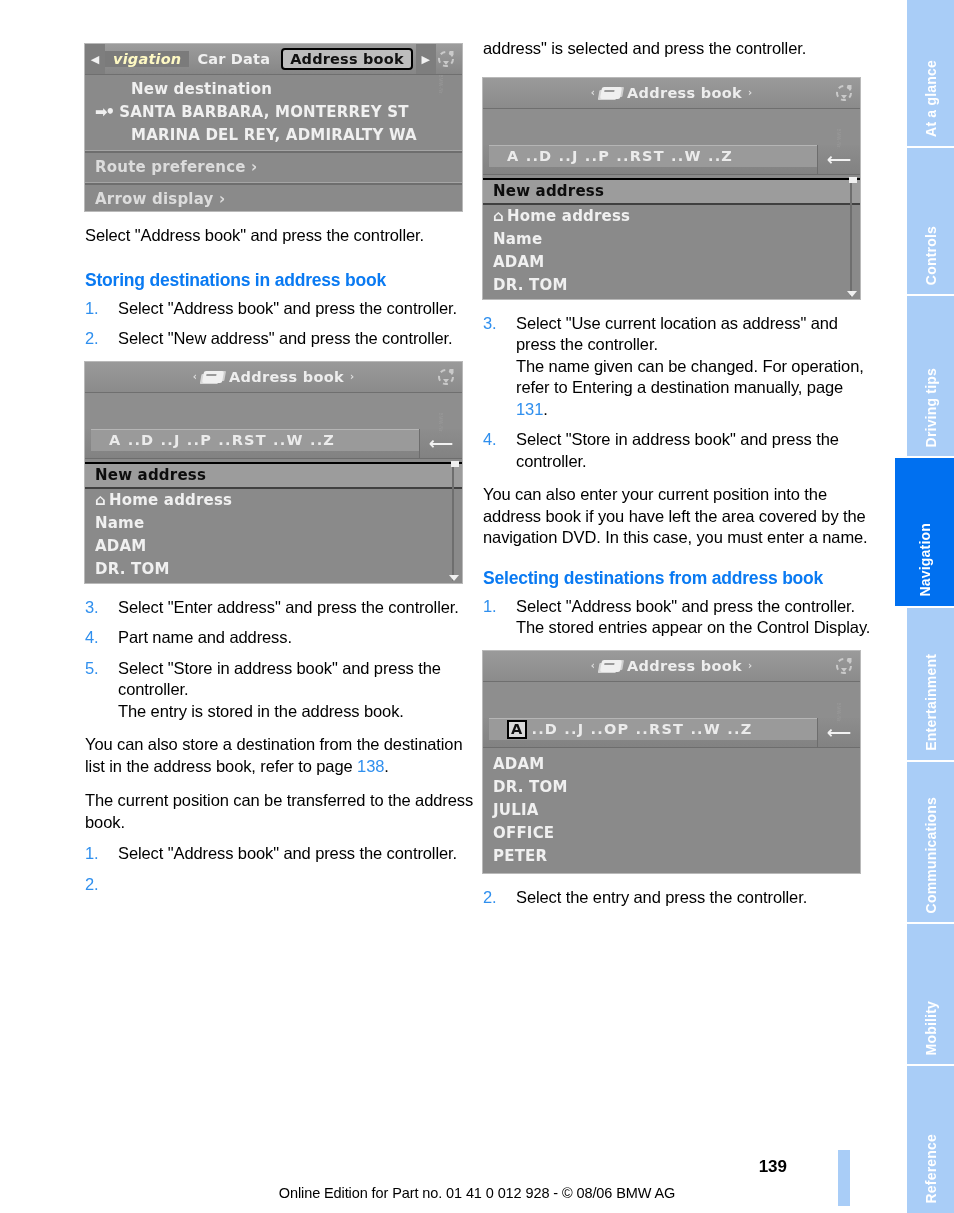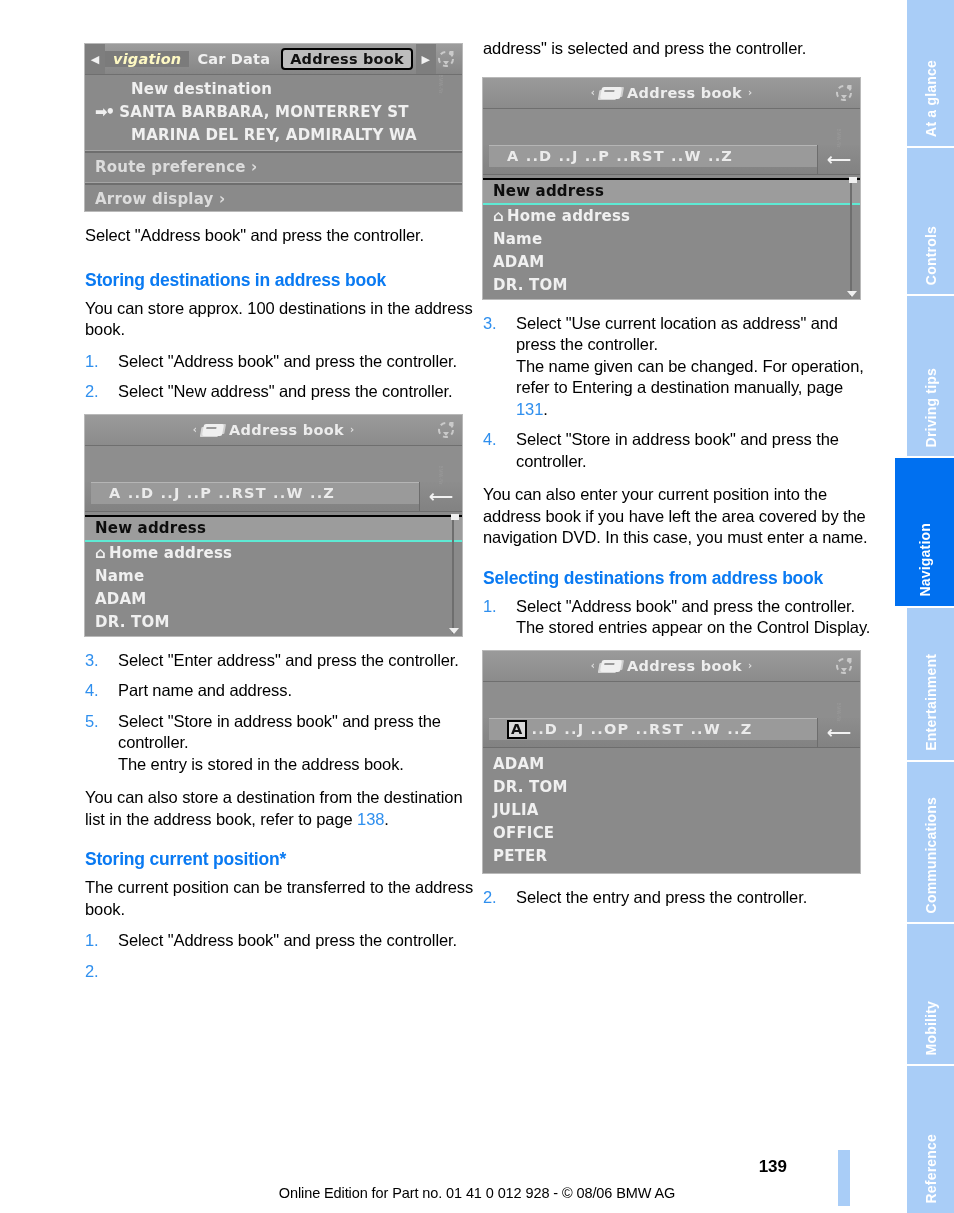--- a/index.html
+++ b/index.html
@@ -236,21 +236,21 @@
     padding: 0 10px;
     white-space: nowrap;
     font-weight: 500;
     letter-spacing: 0.2px;
   }
   .li.bold { font-weight: bold; }
   .li.sel {
     background: #9c9c9c;
     color: #0d0d0d;
     border-top: 2px solid #000;
-    border-bottom: 2px solid #5eead4;
+    border-bottom: 2px solid #404040;
     font-weight: bold;
   }
   .li.indent { padding-left: 46px; }
   .li .home-ico { margin-right: 3px; }
   .li .dest-ico { margin-right: 6px; letter-spacing: -2px; }
   .sep-line {
     height: 2px; background: #6e6e6e; margin: 3px 0;
     border-top: 1px solid #a5a5a5;
   }
   .li.menu { color: #dcdcdc; }
@@ -362,21 +362,20 @@
           <div class="sep-line"></div>
           <div class="li menu bold">Arrow display  ›</div>
         </div>
         <div class="sidecap">BMW-Nr.</div>
       </div>
 
       <p class="para">Select "Address book" and press the controller.</p>
 
       <h2 class="heading first">Storing destinations in address book</h2>
 
-      <p class="para tight">You can store approx. 100 destinations in the address book.</p>
 
       <ol class="steps">
         <li>
           <span class="num">1.</span>
           <span>Select "Address book" and press the controller.</span>
         </li>
         <li>
           <span class="num">2.</span>
           <span>Select "New address" and press the controller.</span>
         </li>
@@ -430,21 +429,20 @@
         </li>
         <li>
           <span class="num">5.</span>
           <span style="white-space:pre-line;">Select "Store in address book" and press the controller.
 The entry is stored in the address book.</span>
         </li>
       </ol>
 
       <p class="para"><span>You can also store a destination from the destination list in the address book, refer to page </span><span class="pageref">138</span><span>.</span></p>
 
-      <h2 class="heading">Storing current position*</h2>
 
       <p class="para tight">The current position can be transferred to the address book.</p>
 
       <ol class="steps">
         <li>
           <span class="num">1.</span>
           <span>Select "Address book" and press the controller.</span>
         </li>
         <li>
           <span class="num">2.</span>

